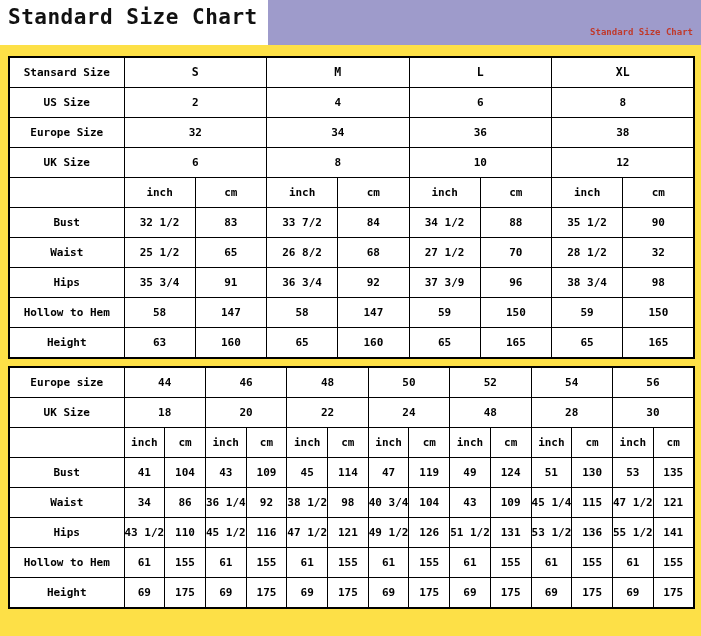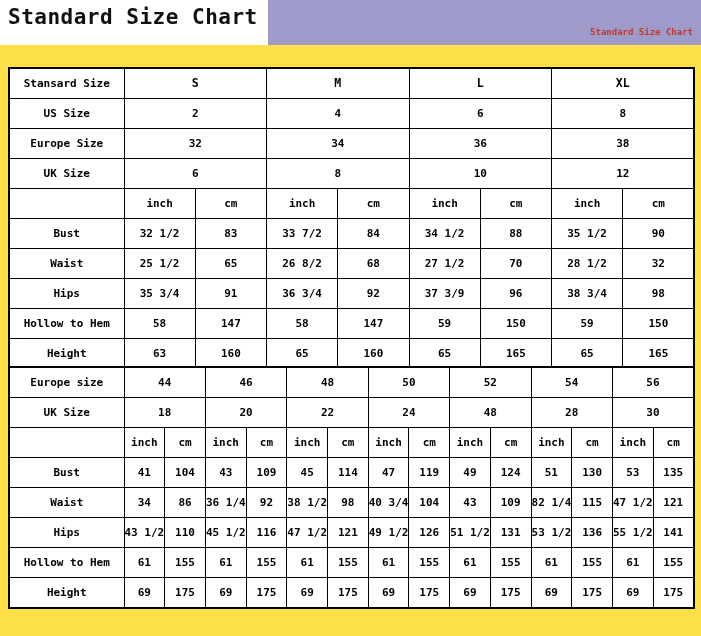--- a/index.html
+++ b/index.html
@@ -58,21 +58,21 @@
     color: #c0392b;
     white-space: nowrap;
     font-family: "DejaVu Sans Mono", monospace;
   }
 
   
   .tbl-wrap {
     position: absolute;
     left: 8px;
   }
-  #table1-wrap { top: 67px; width: 685px; }
+  #table1-wrap { top: 56px; width: 685px; }
   #table2-wrap { top: 366px; width: 685px; }
 
   table.chart {
     border-collapse: collapse;
     table-layout: fixed;
     width: 100%;
     background: #fff;
   }
   table.chart td, table.chart th {
     border: 1px solid #000;
@@ -368,21 +368,21 @@
             <td class="num">34</td>
             <td class="num">86</td>
             <td class="num">36 1/4</td>
             <td class="num">92</td>
             <td class="num">38 1/2</td>
             <td class="num">98</td>
             <td class="num">40 3/4</td>
             <td class="num">104</td>
             <td class="num">43</td>
             <td class="num">109</td>
-            <td class="num">82 1/4</td>
+            <td class="num">45 1/4</td>
             <td class="num">115</td>
             <td class="num">47 1/2</td>
             <td class="num">121</td>
           </tr>
           <tr>
             <td class="rowhead">Hips</td>
             <td class="num">43 1/2</td>
             <td class="num">110</td>
             <td class="num">45 1/2</td>
             <td class="num">116</td>

